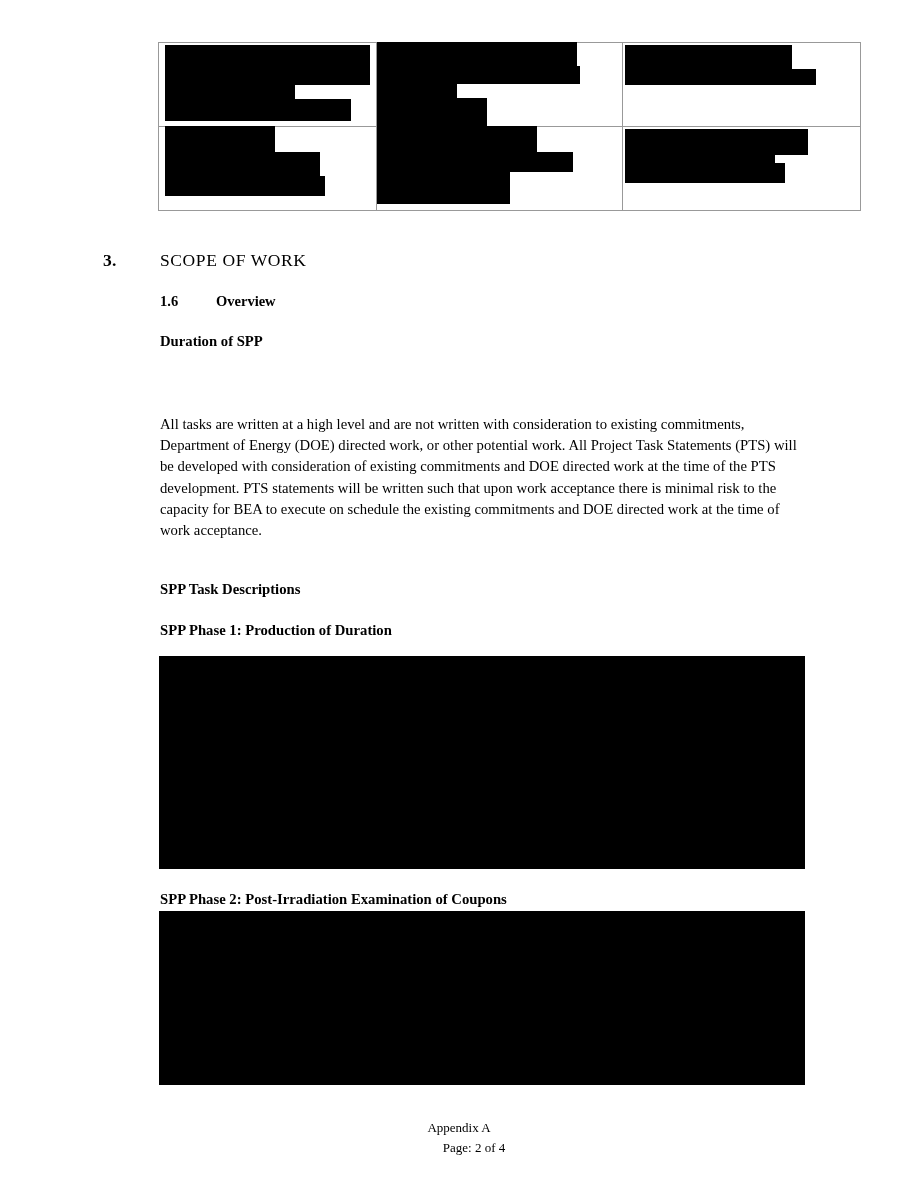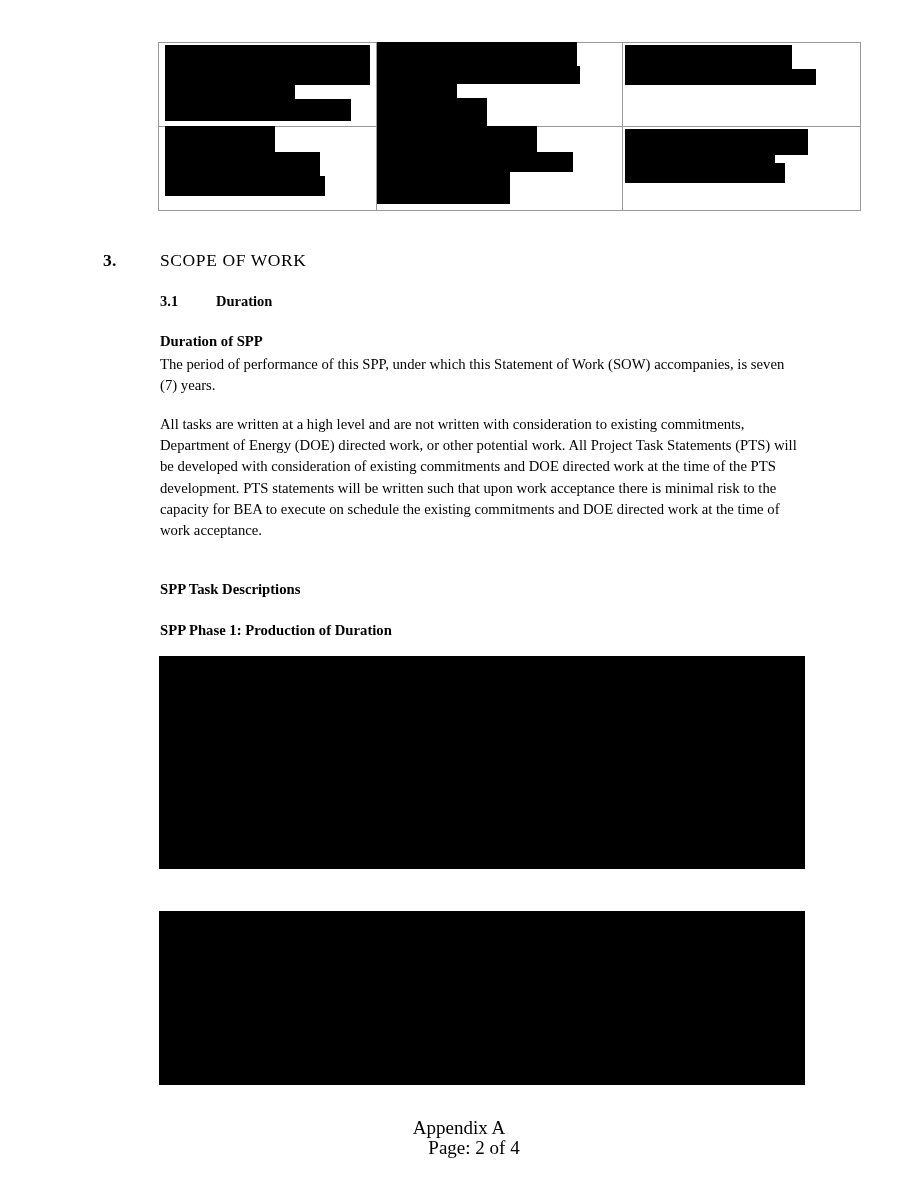--- a/index.html
+++ b/index.html
@@ -104,21 +104,21 @@
     left: 159px;
     width: 646px;
   }
 
   
   .footer {
     position: absolute;
     left: 0;
     width: 918px;
     text-align: center;
-    font-size: 19px;
+    font-size: 13px;
     line-height: 20px;
   }
 </style>
 </head>
 <body>
 
 <div class="page">
 
   <table class="redact-table">
     <tbody>
@@ -155,31 +155,31 @@
         <span class="rb" style="left:2px;  top:28px; width:150px; height:8px;"></span>
         <span class="rb" style="left:2px;  top:36px; width:160px; height:20px;"></span>
       </td>
     </tr>
   </tbody>
     </table>
 
   <div class="sec-num">3.</div>
   <div class="sec-title">SCOPE OF WORK</div>
 
-  <div class="sub-num">3.1</div>
-  <div class="sub-title">Duration</div>
+  <div class="sub-num">1.6</div>
+  <div class="sub-title">Overview</div>
 
   <div class="bold-head" style="top:333px;">Duration of SPP</div>
-  <div class="para" style="top:354px;">The period of performance of this SPP, under which this Statement of Work (SOW) accompanies, is seven (7) years.</div>
 
   <div class="para" style="top:414px;">All tasks are written at a high level and are not written with consideration to existing commitments, Department of Energy (DOE) directed work, or other potential work. All Project Task Statements (PTS) will be developed with consideration of existing commitments and DOE directed work at the time of the PTS development. PTS statements will be written such that upon work acceptance there is minimal risk to the capacity for BEA to execute on schedule the existing commitments and DOE directed work at the time of work acceptance.</div>
 
   <div class="bold-head" style="top:581px;">SPP Task Descriptions</div>
 
   <div class="bold-head" style="top:622px;">SPP Phase 1: Production of Duration</div>
   <div class="block-redact" style="top:656px; height:213px;"></div>
 
+  <div class="bold-head" style="top:891px;">SPP Phase 2: Post-Irradiation Examination of Coupons</div>
   <div class="block-redact" style="top:911px; height:174px;"></div>
 
   <div class="footer" style="top:1118px;">Appendix A</div>
   <div class="footer" style="top:1138px;padding-left:15px;">Page: 2 of 4</div>
 
 </div>
 
 </body></html>

